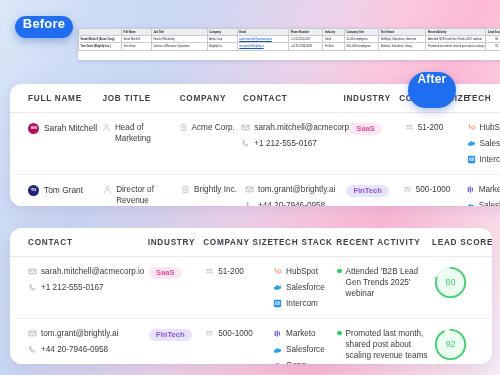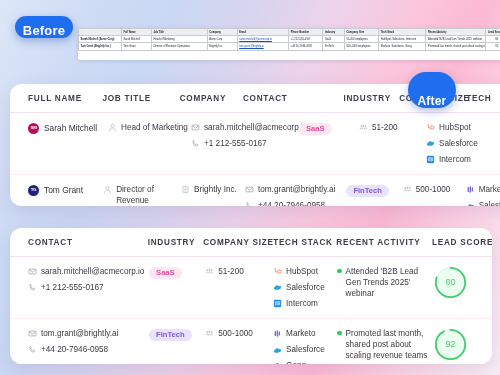--- a/index.html
+++ b/index.html
@@ -23,21 +23,21 @@
 
   
   .pill {
     position:absolute;
     background:#1f6ef0;
     color:#ffffff;
     border-radius:999px;
     font-weight:700;
     letter-spacing:.2px;
     display:flex;
-    align-items:flex-end;
+    align-items:flex-start;
     justify-content:center;
     box-shadow:0 3px 8px rgba(20,70,180,.35);
     z-index:40;
   }
   .pill-before { left:15px; top:16px; width:58px; height:22px; font-size:13px; }
   .pill-after  { left:408px; top:72px; width:48px; height:36px; font-size:12px; }
 
   
   .card {
     position:absolute;
@@ -259,20 +259,31 @@
     <div class="cell t-job">
       <div class="irow">
         <svg class="ico" viewBox="0 0 16 16">
           <circle cx="8" cy="5" r="2.7" fill="none" stroke="#b9b9c4" stroke-width="1.3"></circle>
           <path d="M2.8 14c0-2.9 2.3-5 5.2-5s5.2 2.1 5.2 5" fill="none" stroke="#b9b9c4" stroke-width="1.3" stroke-linecap="round"></path>
         </svg>
         <span class="itxt">Head of Marketing</span>
       </div>
     </div>
 
+    <div class="cell t-comp">
+      <div class="irow">
+        <svg class="ico" viewBox="0 0 16 16">
+          <rect x="3.5" y="2.5" width="9" height="11" rx="1" fill="none" stroke="#b9b9c4" stroke-width="1.3"></rect>
+          <line x1="6" y1="5.5" x2="10" y2="5.5" stroke="#b9b9c4" stroke-width="1.2"></line>
+          <line x1="6" y1="8" x2="10" y2="8" stroke="#b9b9c4" stroke-width="1.2"></line>
+          <line x1="6" y1="10.5" x2="10" y2="10.5" stroke="#b9b9c4" stroke-width="1.2"></line>
+        </svg>
+        <span class="itxt">Acme Corp.</span>
+      </div>
+    </div>
 
     <div class="cell t-cont">
       <div class="irow">
         <svg class="ico" viewBox="0 0 16 16">
           <rect x="1.8" y="3.8" width="12.4" height="8.4" rx="1" fill="none" stroke="#9aa0ad" stroke-width="1.3"></rect>
           <path d="M2.2 4.6 8 9.1l5.8-4.5" fill="none" stroke="#9aa0ad" stroke-width="1.3"></path>
         </svg>
         <span class="itxt">sarah.mitchell@acmecorp.io</span>
       </div>
       <div class="irow">

